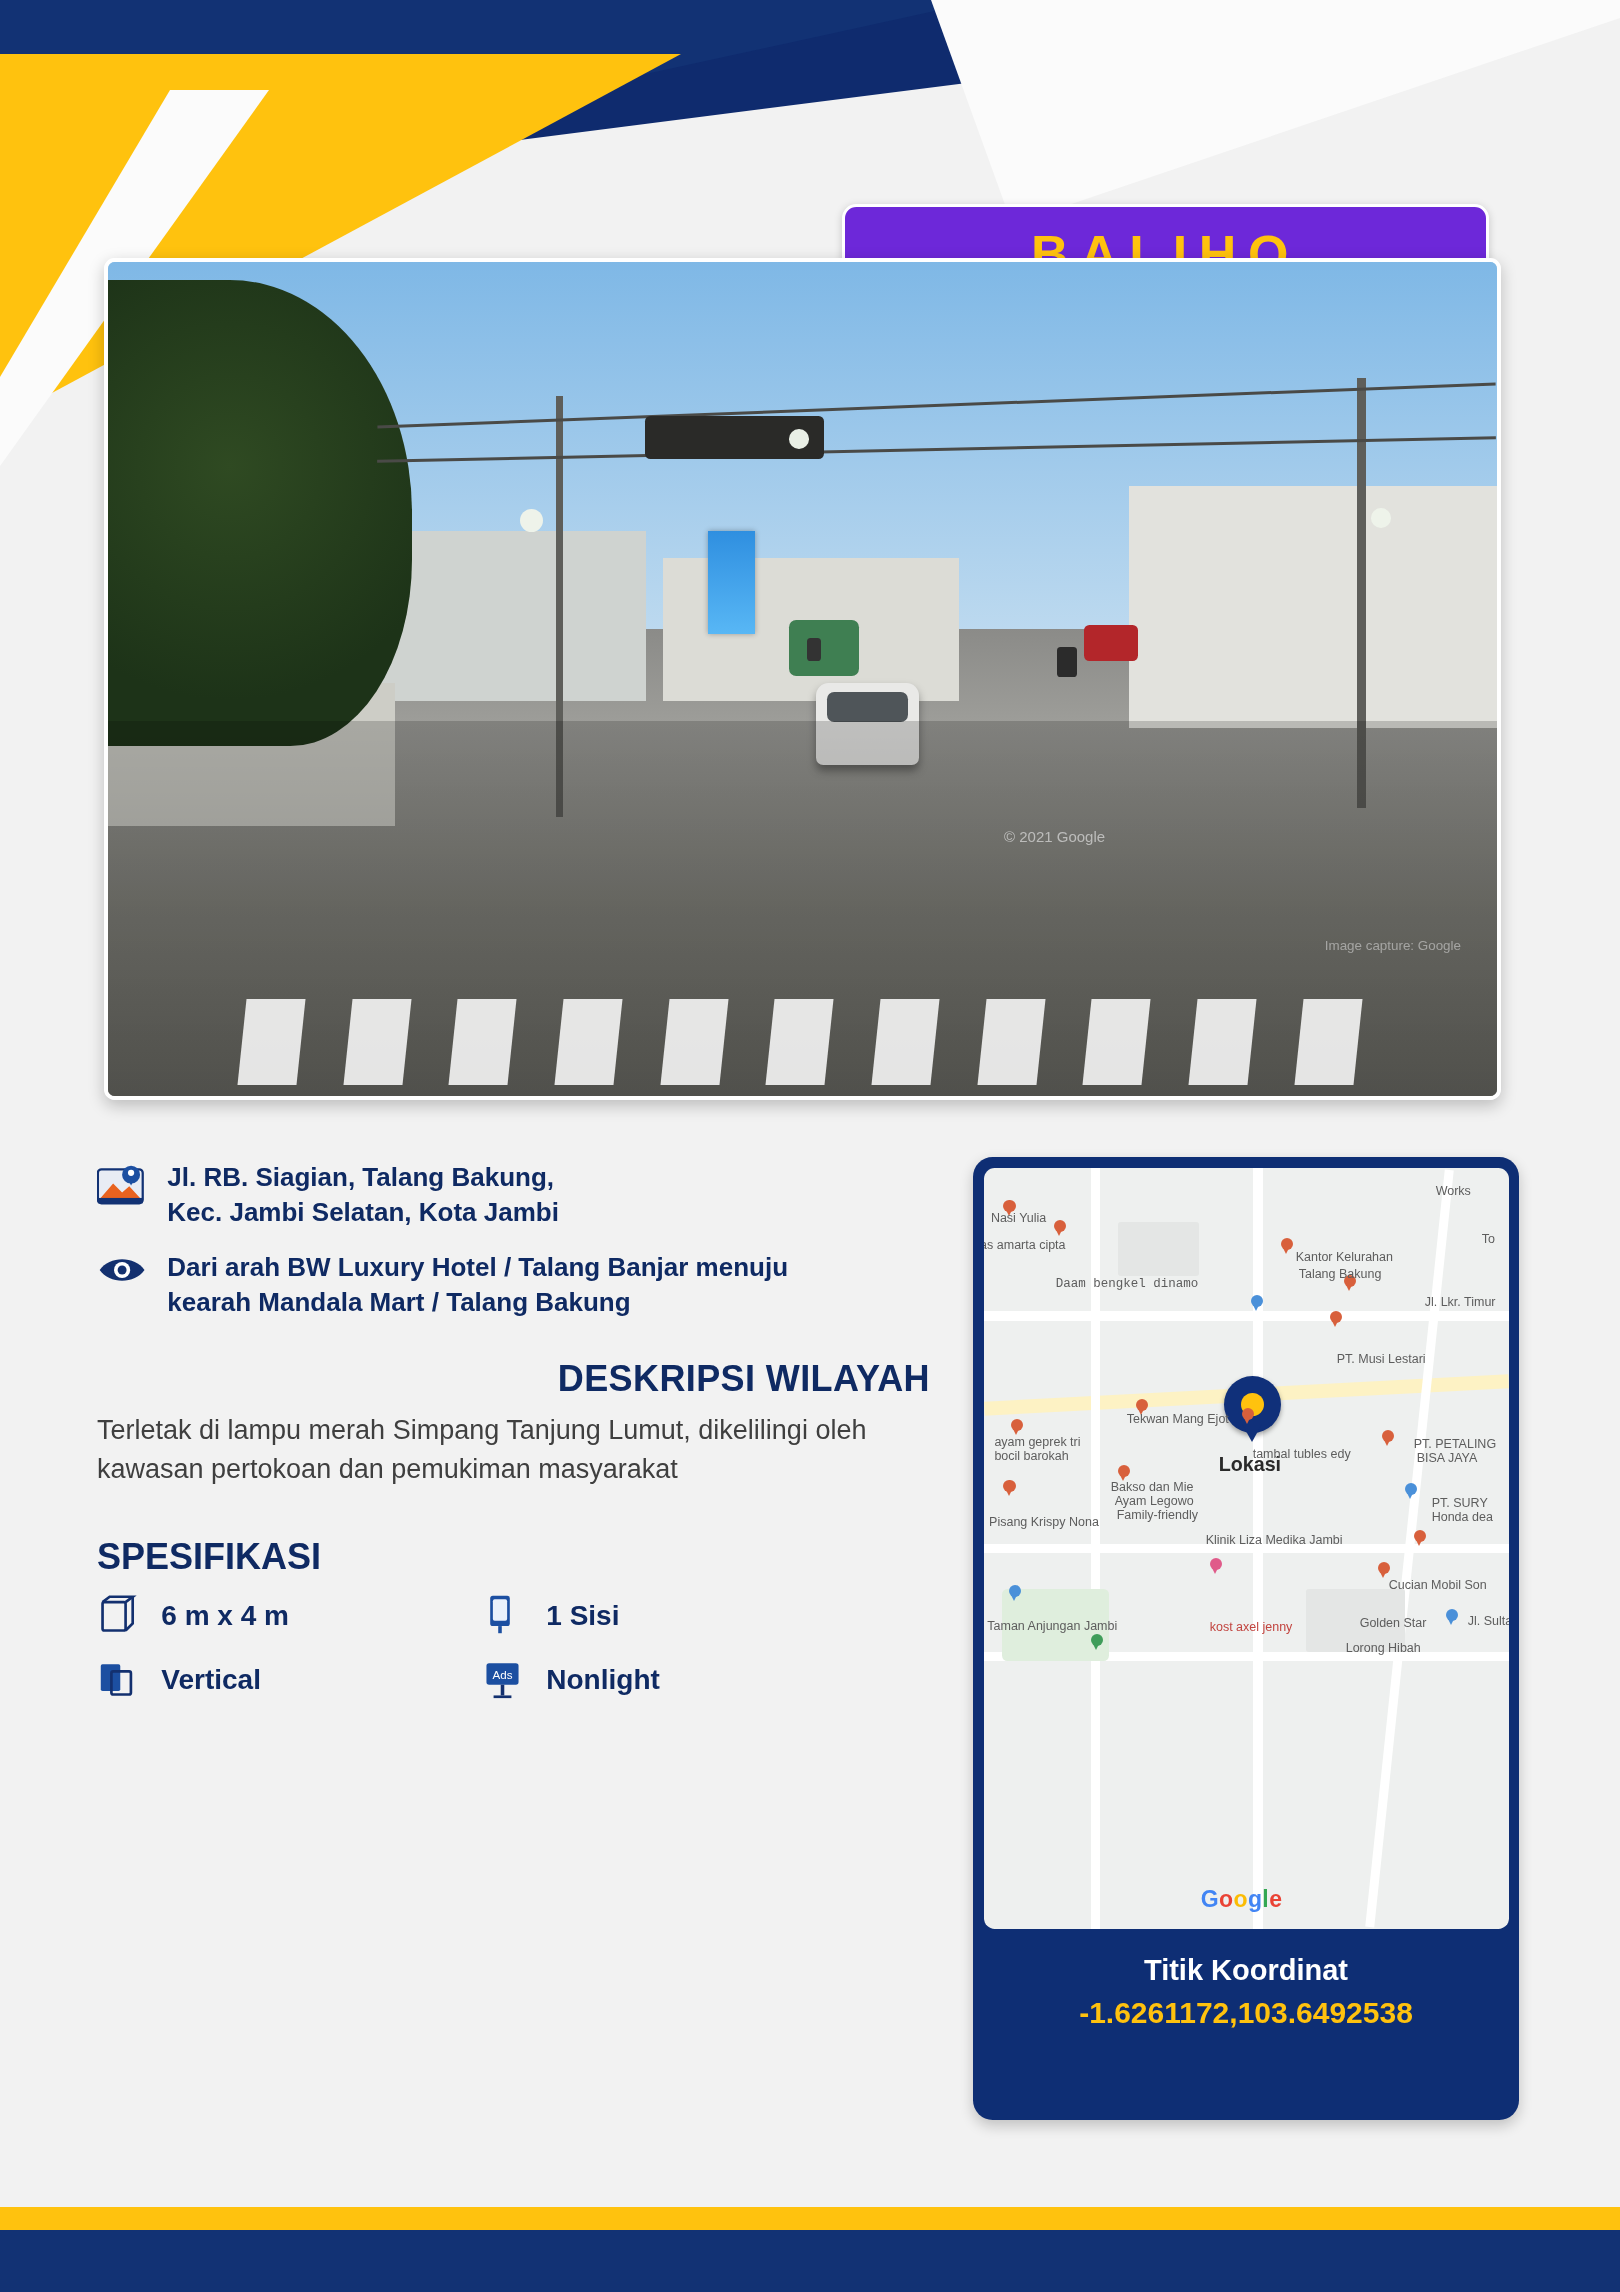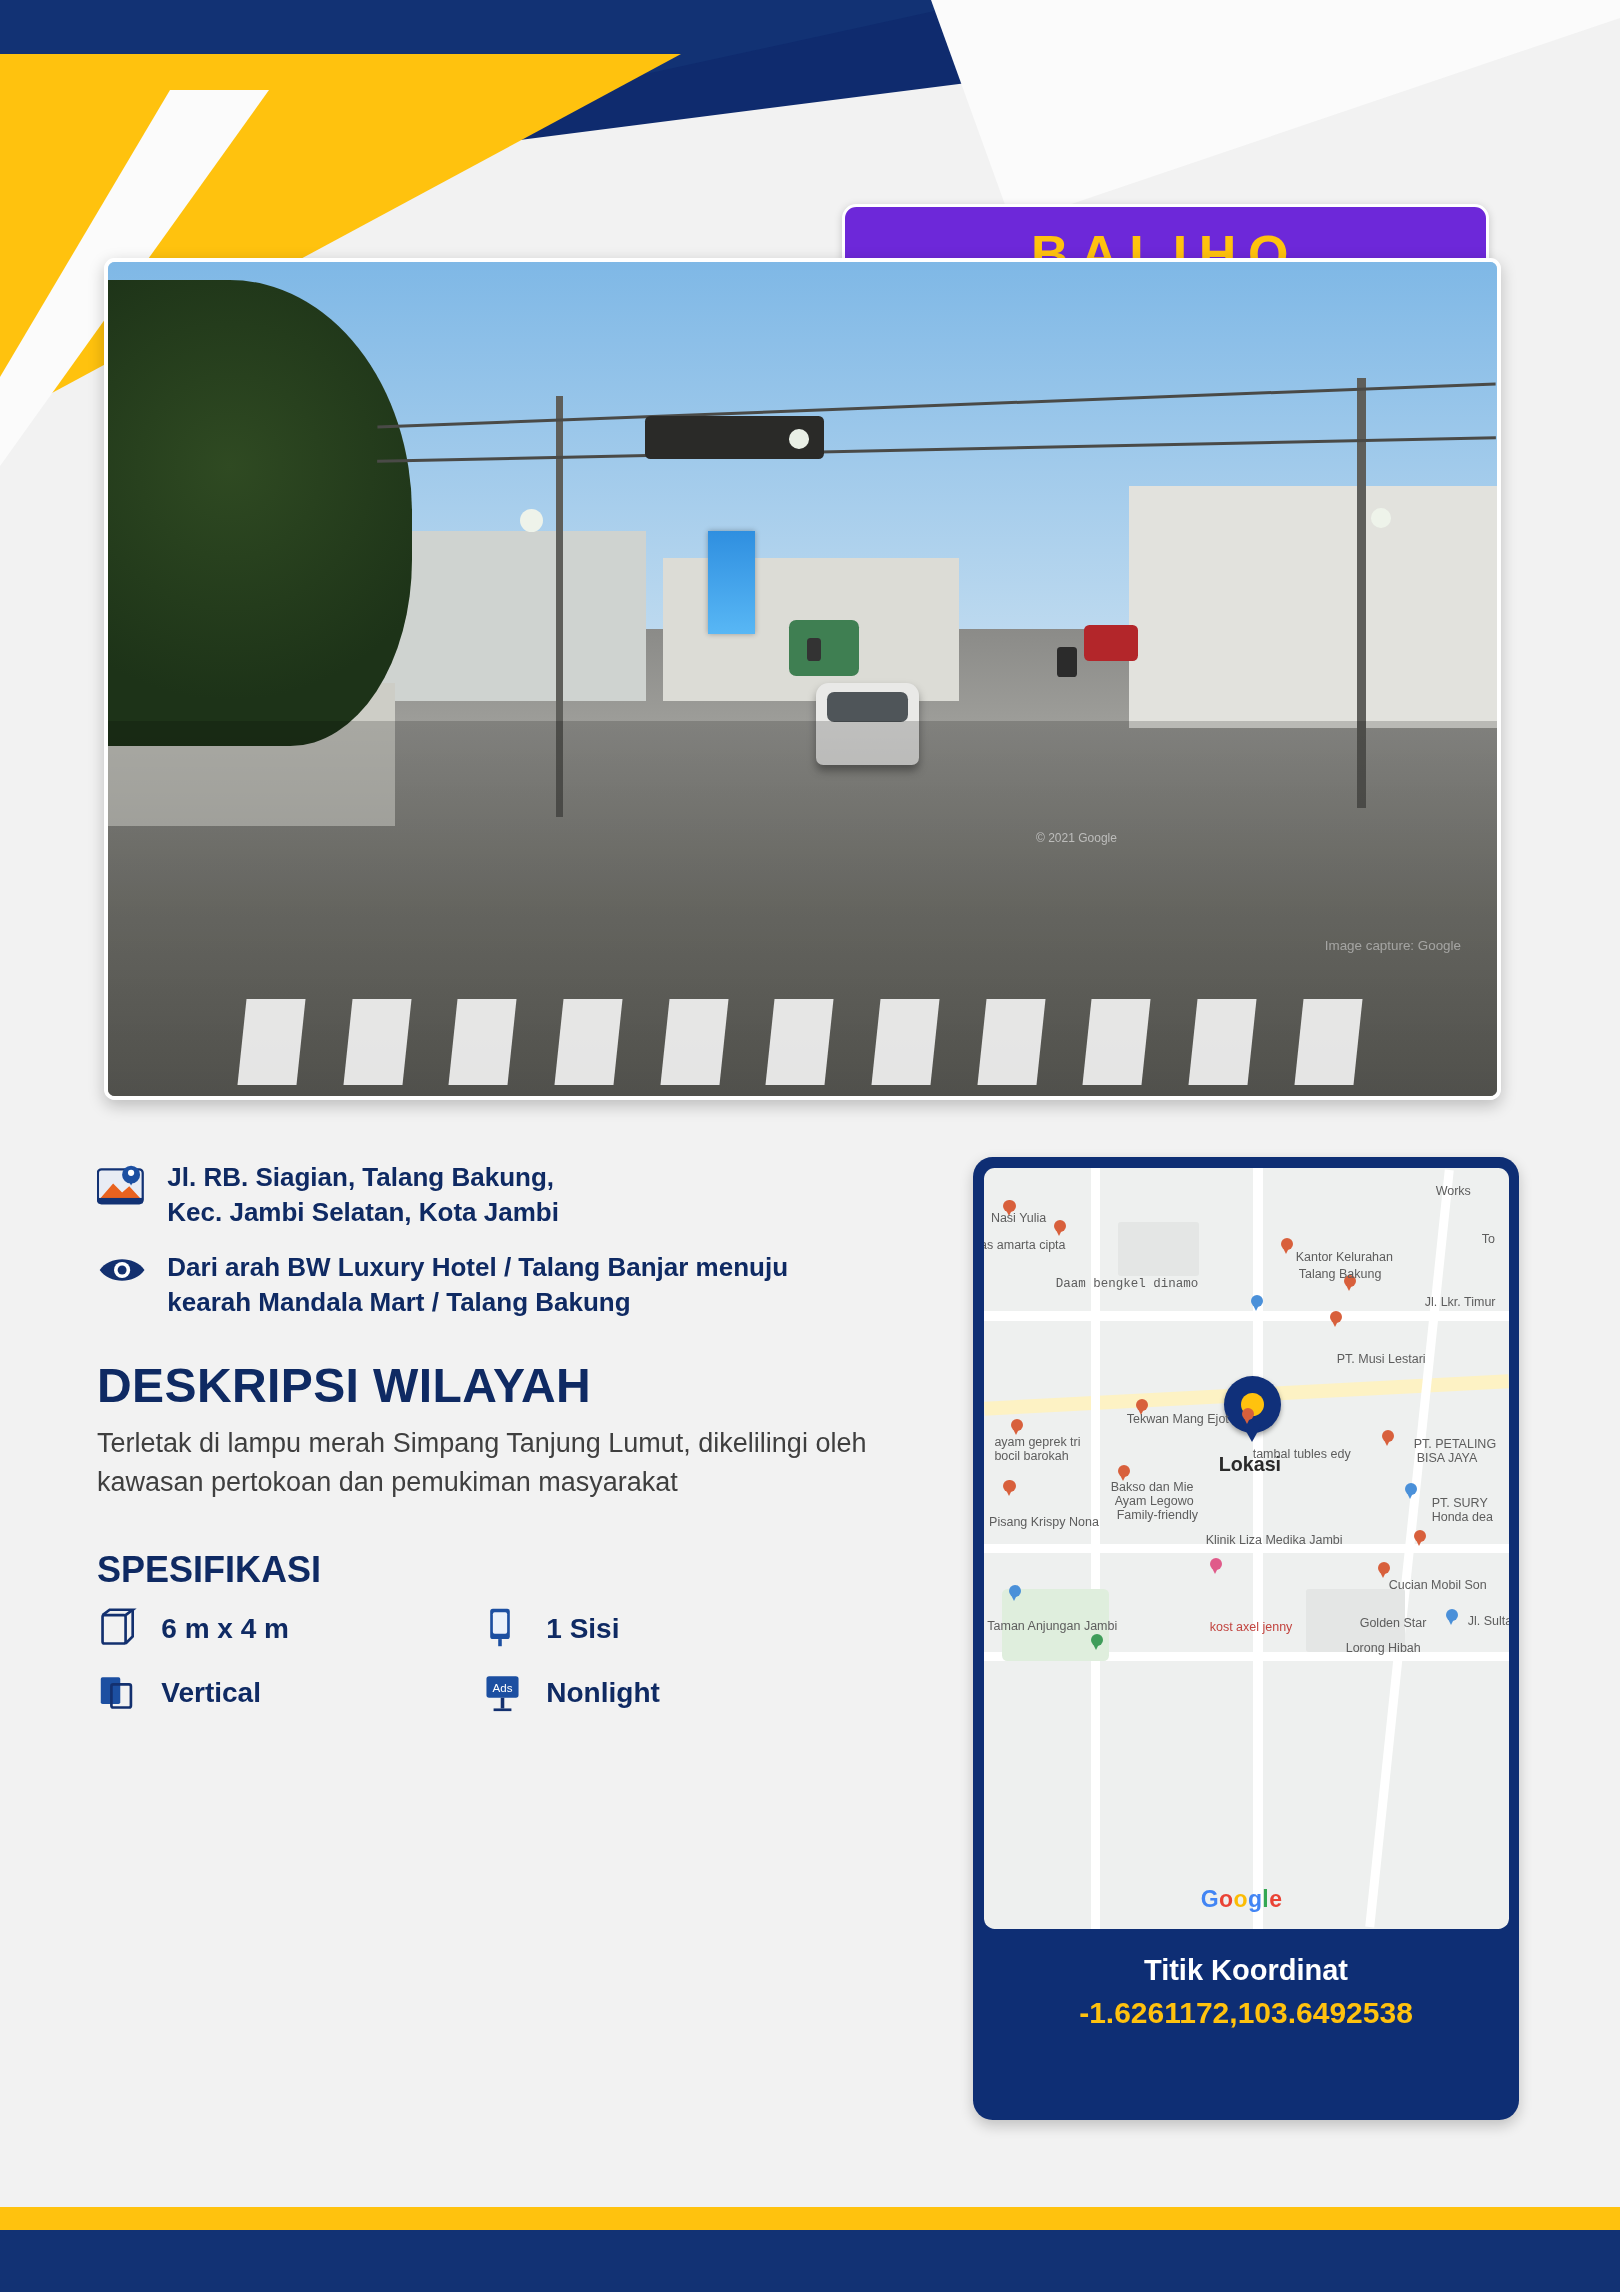--- a/index.html
+++ b/index.html
@@ -91,30 +91,30 @@
   .tl-round { position:absolute; top: 247px; left: 412px; width: 23px; height: 23px; border-radius:50%; background:#eef3ea; }
   .tl-round2 { position:absolute; top: 246px; left: 1263px; width: 19.7px; height: 19.7px; border-radius:50%; background:#eef3ea; }
   .car-white { position:absolute; top: 421px; left: 708px; width: 103px; height: 82px; background:#e9e9e7; border-radius: 12.5px 12.5px 7.2px 7.2px; box-shadow: 0 5.4px 9px rgba(0,0,0,.35); }
   .car-white:before { content:""; position:absolute; top:9px; left:10.7px; right:10.7px; height:30px; background:#4f5559; border-radius:7.2px; }
   .car-green { position:absolute; top: 358px; left: 681px; width: 70px; height: 56px; background:#3f7f52; border-radius:7.2px; }
   .bike1 { position:absolute; top: 385px; left: 949px; width: 19.7px; height: 30px; background:#2b2b2b; border-radius:3.6px; }
   .bike2 { position:absolute; top: 376px; left: 699px; width: 14.3px; height: 23px; background:#333; border-radius:3.6px; }
   .red-car { position:absolute; top: 363px; left: 976px; width: 54px; height: 36px; background:#b3262a; border-radius:5.4px; }
   .crosswalk { position:absolute; bottom: 10.7px; left: 134px; right: 72px; height: 86px; }
   .crosswalk i { position:absolute; bottom:0; width: 59px; height: 86px; background: rgba(255,255,255,.85); transform: skewX(-6deg); display:block; }
-  .copy { position:absolute; bottom: 251px; left: 928px; color:#ddd; font-size: 12px; opacity:.7; }
+  .copy { position:absolute; bottom: 251px; left: 896px; color:#ddd; font-size: 15px; opacity:.7; }
   .copy2 { position:absolute; bottom: 143px; right: 36px; color:#ddd; font-size: 13.4px; opacity:.55; }
 
   
   .info-col { position: absolute; top: 1160px; left: 97px; width: 833px; }
   .info-row { display: flex; align-items: flex-start; margin-bottom: 19.7px; }
   .info-icon { width: 56px; flex: 0 0 56px; margin-right: 14.3px; padding-top: 1.8px; }
   .info-text { font-size: 26px; font-weight: bold; color: #0f2a63; line-height: 1.35; }
 
-  .sec-title { font-size: 48px; font-weight: bold; color: #0f2a63; letter-spacing: 0.4px; margin: 38px 0 10.7px 0; }
+  .sec-title { font-size: 36px; font-weight: bold; color: #0f2a63; letter-spacing: 0.4px; margin: 38px 0 10.7px 0; text-align: right; }
   .sec-body { font-size: 27px; color: #3f3f3f; line-height: 1.45; }
 
   .spec-title { font-size: 36px; font-weight: bold; color: #0f2a63; margin: 47px 0 16px 0; }
   .spec-grid { display: grid; grid-template-columns: 385px 358px; row-gap: 19.7px; }
   .spec-item { display: flex; align-items: center; }
   .spec-ic { width: 50px; flex: 0 0 50px; margin-right: 14.3px; }
   .spec-label { font-size: 28px; font-weight: bold; color: #0f2a63; }
 
   
   .map-card {

